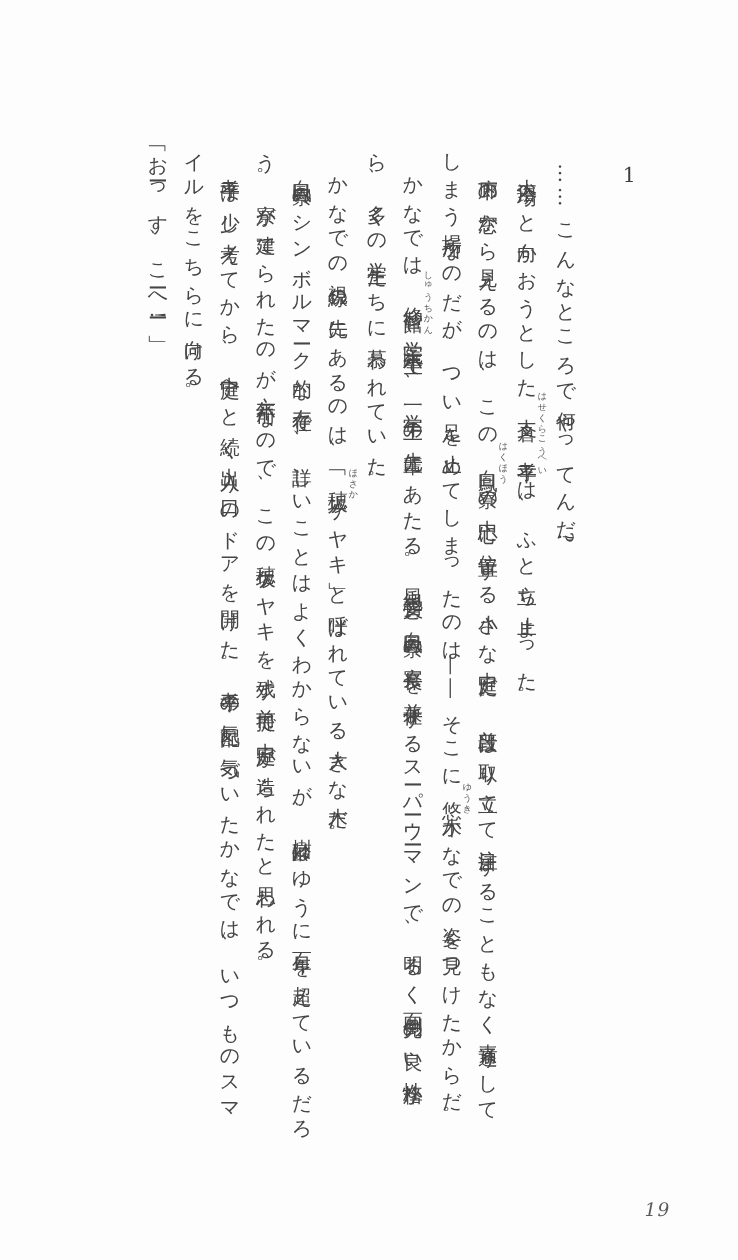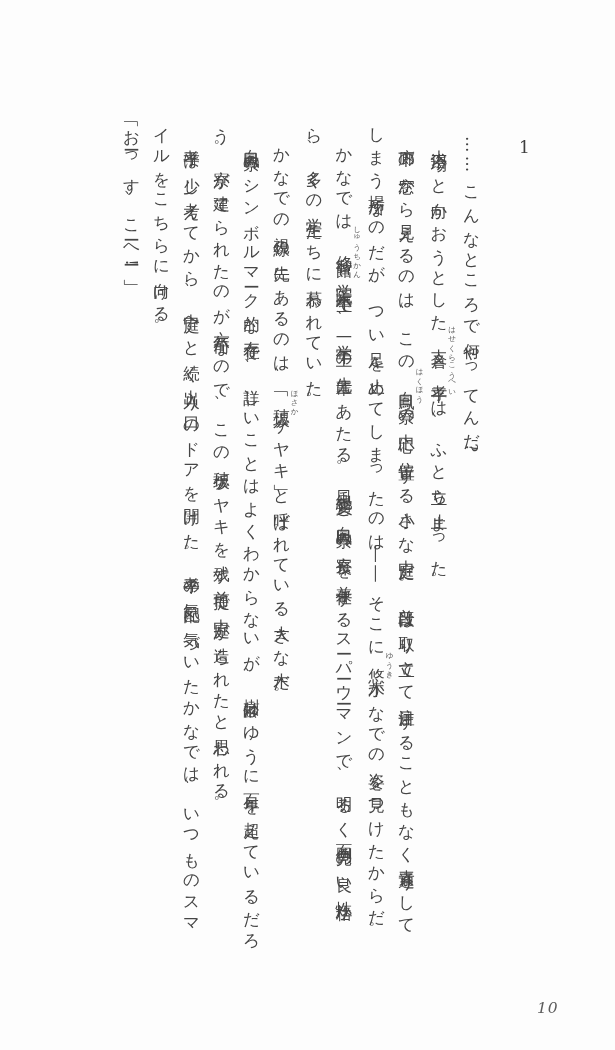--- a/index.html
+++ b/index.html
@@ -79,14 +79,14 @@
       <p class="indented">……こんなところで何やってんだ?</p>
       <p class="indented">大浴場へと向かおうとした<ruby>支倉<rt>はせくら</rt></ruby><ruby>孝平<rt>こうへい</rt></ruby>は、ふと立ち止まった。</p>
       <p class="indented">廊下の窓から見えるのは、この<ruby>白鳳<rt>はくほう</rt></ruby>寮の中心に位置する小さな中庭だ。普段は取り立てて注目することもなく素通りしてしまう場所なのだが、つい足を止めてしまったのは――そこに<ruby>悠<rt>ゆう</rt></ruby><ruby>木<rt>き</rt></ruby>かなでの姿を見つけたからだ。</p>
       <p class="indented">かなでは<ruby>修智館<rt>しゅうちかん</rt></ruby>学院六年生で、一学年上の先輩にあたる。風紀委員と白鳳寮の寮長を兼任するスーパーウーマンで、明るく面倒見の良い性格から、多くの学生たちに慕われていた。</p>
       <p class="indented">かなでの視線の先にあるのは、「<ruby>穂坂<rt>ほさか</rt></ruby>ケヤキ」と呼ばれている大きな木だ。</p>
       <p class="indented">白鳳寮のシンボルマーク的な存在で、詳しいことはよくわからないが、樹齢はゆうに百年を超えているだろう。寮が建てられたのが六年前なので、この穂坂ケヤキを残す前提で中庭が造られたと思われる。</p>
       <p class="indented">孝平は少し考えてから、中庭へと続く出入り口のドアを開けた。孝平の気配に気づいたかなでは、いつものスマイルをこちらに向ける。</p>
       <p>「おーっす、こーへー!」</p>
     </div>
 
-  <div class="page-number">10</div>
+  <div class="page-number">19</div>
 </div>
 
 </body></html>

